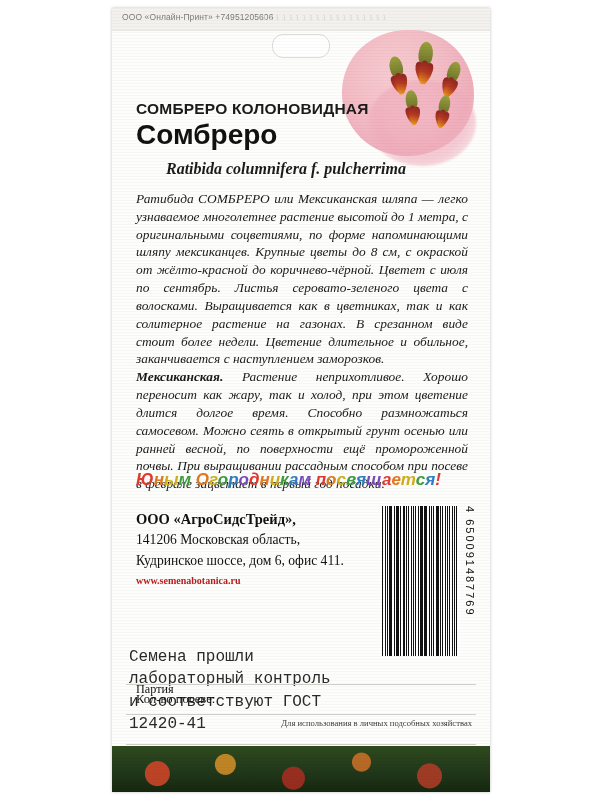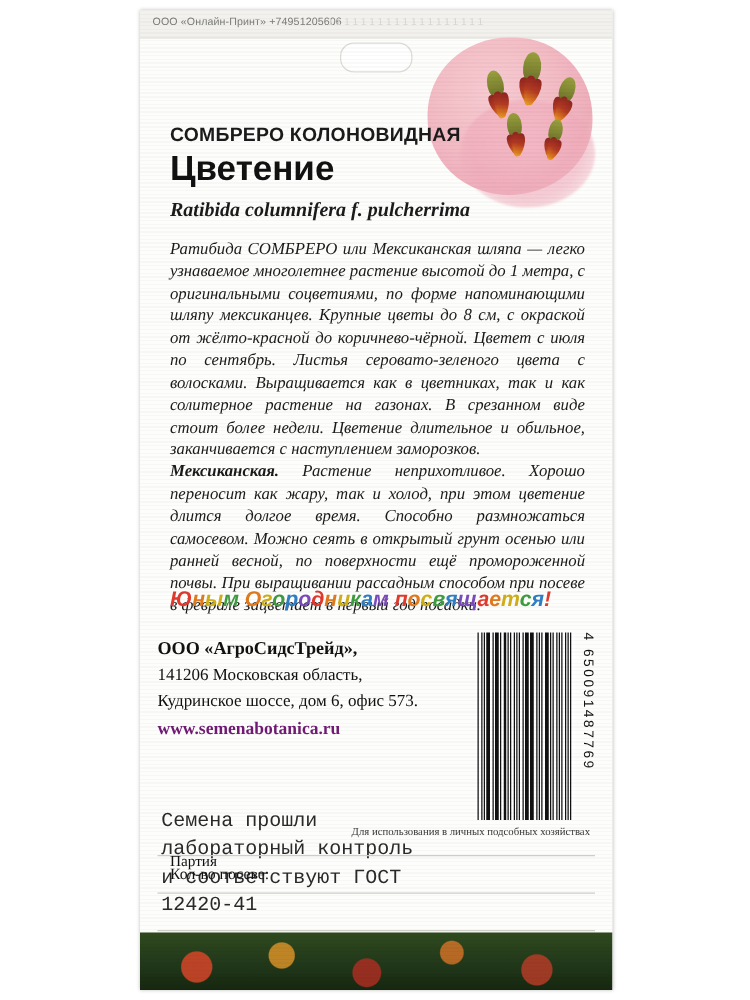--- a/index.html
+++ b/index.html
@@ -164,20 +164,21 @@
     line-height: 1.1;
     margin-top: 3px;
   }
   .title-latin {
     margin-top: 9px;
     font-family: "Liberation Serif", serif;
     font-style: italic;
     font-weight: bold;
     font-size: 16px;
     color: #1b1b1b;
+    text-align: center;
   }
 
   
   .body-copy {
     position: absolute;
     left: 24px;
     top: 182px;
     width: 332px;
     font-family: "Liberation Serif", serif;
     font-style: italic;
@@ -201,33 +202,33 @@
     font-size: 17px;
     font-weight: bold;
     font-style: italic;
     white-space: nowrap;
   }
   .slogan span { display: inline; }
 
   
   .company {
     position: absolute;
-    left: 14px;
+    left: 24px;
     top: 500px;
     width: 230px;
     font-family: "Liberation Serif", serif;
     font-size: 13.6px;
     line-height: 1.52;
     color: #111;
   }
   .company .name { font-weight: bold; font-size: 14.5px; }
   .company .site {
     font-weight: bold;
-    font-size: 14px;
-    color: #701a75;
+    font-size: 10px;
+    color: #b91c1c;
     margin-top: 2px;
   }
 
   
   .barcode-wrap {
     position: absolute;
     right: 14px;
     top: 498px;
     width: 96px;
     height: 178px;
@@ -287,21 +288,21 @@
     position: absolute;
     left: 24px;
     top: 684px;
     font-family: "Liberation Serif", serif;
     font-size: 12.6px;
     color: #111;
   }
   .field-note {
     position: absolute;
     right: 18px;
-    top: 652px;
+    top: 710px;
     font-family: "Liberation Serif", serif;
     font-size: 8.6px;
     color: #3a3a3a;
     text-align: right;
   }
   .field-batch {
     position: absolute;
     left: 24px;
     top: 674px;
     font-family: "Liberation Serif", serif;
@@ -388,35 +389,35 @@
         <div class="petals">
             <div class="petal p1"></div>
             <div class="petal p2"></div>
             <div class="petal p3"></div>
           </div>
       </div>
     </div>
 
     <div class="titles">
       <div class="title-sub">СОМБРЕРО КОЛОНОВИДНАЯ</div>
-      <div class="title-main">Цветение</div>
+      <div class="title-main">Сомбреро</div>
       <div class="title-latin">Ratibida columnifera f. pulcherrima</div>
     </div>
 
     <div class="body-copy">
       <p>Ратибида СОМБРЕРО или Мексиканская шляпа — легко узнаваемое многолетнее растение высотой до 1 метра, с оригинальными соцветиями, по форме напоминающими шляпу мексиканцев. Крупные цветы до 8 см, с окраской от жёлто-красной до коричнево-чёрной. Цветет с июля по сентябрь. Листья серовато-зеленого цвета с волосками. Выращивается как в цветниках, так и как солитерное растение на газонах. В срезанном виде стоит более недели. Цветение длительное и обильное, заканчивается с наступлением заморозков.</p>
       <p><span class="agro-head">Мексиканская.</span><span> Растение неприхотливое. Хорошо переносит как жару, так и холод, при этом цветение длится долгое время. Способно размножаться самосевом. Можно сеять в открытый грунт осенью или ранней весной, по поверхности ещё промороженной почвы. При выращивании рассадным способом при посеве в феврале зацветает в первый год посадки.</span></p>
     </div>
 
     <div class="slogan"><span style="color: rgb(224, 58, 47);">Ю</span><span style="color: rgb(224, 122, 31);">н</span><span style="color: rgb(207, 174, 26);">ы</span><span style="color: rgb(63, 155, 63);">м </span><span style="color: rgb(224, 122, 31);">О</span><span style="color: rgb(207, 174, 26);">г</span><span style="color: rgb(63, 155, 63);">о</span><span style="color: rgb(47, 126, 196);">р</span><span style="color: rgb(122, 75, 189);">о</span><span style="color: rgb(224, 58, 47);">д</span><span style="color: rgb(224, 122, 31);">н</span><span style="color: rgb(207, 174, 26);">и</span><span style="color: rgb(63, 155, 63);">к</span><span style="color: rgb(47, 126, 196);">а</span><span style="color: rgb(122, 75, 189);">м </span><span style="color: rgb(224, 58, 47);">п</span><span style="color: rgb(224, 122, 31);">о</span><span style="color: rgb(207, 174, 26);">с</span><span style="color: rgb(63, 155, 63);">в</span><span style="color: rgb(47, 126, 196);">я</span><span style="color: rgb(122, 75, 189);">щ</span><span style="color: rgb(224, 58, 47);">а</span><span style="color: rgb(224, 122, 31);">е</span><span style="color: rgb(207, 174, 26);">т</span><span style="color: rgb(63, 155, 63);">с</span><span style="color: rgb(47, 126, 196);">я</span><span style="color: rgb(224, 58, 47);">!</span></div>
 
     <div class="company">
       <div class="name">ООО «АгроСидсТрейд»,</div>
       <div>141206 Московская область,</div>
-      <div>Кудринское шоссе, дом 6, офис 573.</div>
+      <div>Кудринское шоссе, дом 6, офис 411.</div>
       <div class="site">www.semenabotanica.ru</div>
     </div>
 
     <div class="barcode-wrap">
       <div class="barcode" id="barcode">
           <div class="bar" style="left: 2px; width: 1px;"></div>
           <div class="bar" style="left: 5px; width: 1px;"></div>
           <div class="bar" style="left: 7px; width: 1px;"></div>
           <div class="bar" style="left: 9px; width: 3px;"></div>
           <div class="bar" style="left: 14px; width: 1px;"></div>

